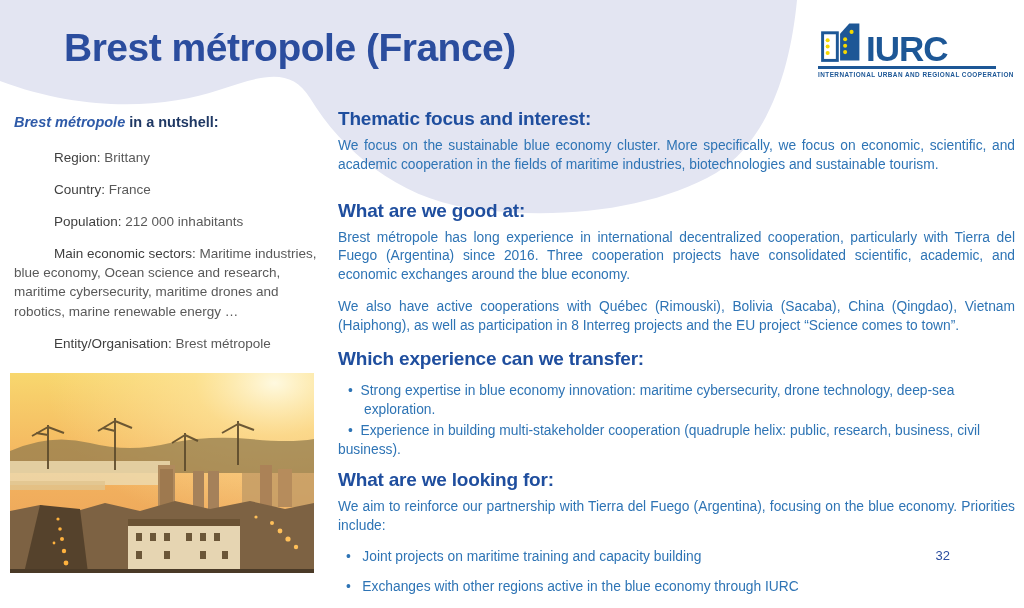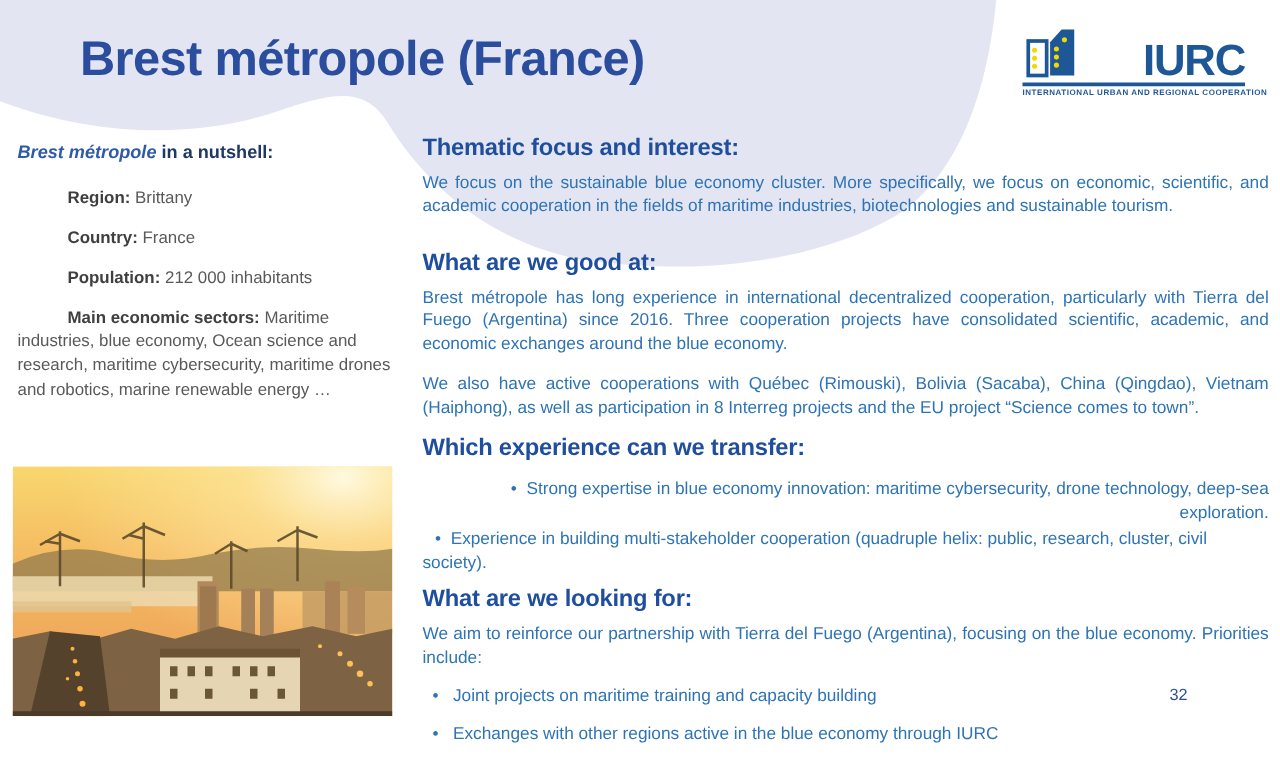--- a/index.html
+++ b/index.html
@@ -5,45 +5,45 @@
   html,body{margin:0;padding:0;background:#ffffff;}
   .slide{position:relative;width:1024px;height:608px;background:#ffffff;overflow:hidden;
          font-family:"Liberation Sans",sans-serif;}
   .bg-blob{position:absolute;left:0;top:0;width:1024px;height:608px;pointer-events:none;}
 
   .title{position:absolute;left:64px;top:26px;margin:0;font-size:39px;font-weight:800;
          letter-spacing:-0.5px;color:#2b4d9e;}
 
   
   .logo{position:absolute;left:818px;top:20px;width:178px;}
-  .logo-row{display:flex;align-items:flex-end;justify-content:space-between;gap:2px;}
+  .logo-row{display:flex;align-items:flex-end;justify-content:flex-start;gap:2px;}
   .logo-text{font-size:35px;line-height:0.82;font-weight:800;letter-spacing:-1px;color:#1d5796;}
   .logo-rule{height:3px;background:#1d5796;margin-top:2px;}
   .logo-tagline{margin-top:2px;font-size:6.4px;font-weight:700;letter-spacing:0.45px;
                 color:#1d5796;text-align:center;white-space:nowrap;}
 
   
   .left-col{position:absolute;left:14px;top:112px;width:303px;font-size:13.5px;
             line-height:1.42;color:#595959;}
   .nutshell-head{margin:0 0 15px 0;font-size:14.5px;}
   .nutshell-emph{color:#2e5aa8;font-weight:800;font-style:italic;}
   .nutshell-rest{color:#1f3864;font-weight:800;}
   .fact{margin:0 0 13px 0;}
-  .fact .lbl{font-weight:700;color:#3f3f3f;padding-left:40px;}
+  .fact .lbl{font-weight:400;color:#3f3f3f;padding-left:40px;}
 
   .photo{position:absolute;left:10px;top:373px;width:304px;height:200px;overflow:hidden;}
   .photo svg{display:block;}
 
   
   .right-col{position:absolute;left:338px;top:108px;width:677px;}
   .sec-head{margin:0 0 7px 0;font-size:19px;font-weight:800;color:#1f4e9e;letter-spacing:-0.2px;}
   .sec-head.mt{margin-top:25px;}
   .right-col p{margin:0 0 13px 0;font-size:13.8px;line-height:1.36;color:#2e74b5;text-align:justify;}
   .bullets-tight{margin:0 0 10px 0;font-size:13.8px;line-height:1.36;color:#2e74b5;}
-  .bullets-tight .b1{padding-left:26px;text-indent:-16px;margin:12px 0 2px 0;text-align:right;}
+  .bullets-tight .b1{padding-left:26px;text-indent:-16px;margin:12px 0 2px 0;}
   .bullets-tight .b1::before{content:"\2022\00a0\00a0";}
   .bullets-tight .b2{padding-left:0;text-indent:10px;margin:0;}
   .bullets-tight .b2::before{content:"\2022\00a0\00a0";}
   .bullets-loose{margin:8px 0 0 0;font-size:13.8px;color:#2e74b5;}
   .bullets-loose .li{margin:0 0 15px 0;padding-left:22px;text-indent:-14px;}
   .bullets-loose .li::before{content:"\2022\00a0\00a0\00a0";}
 
   .page-number{position:absolute;right:74px;top:548px;font-size:13px;color:#2b4d9e;}
 </style>
 </head>
@@ -82,20 +82,21 @@
     <p class="nutshell-head"><span class="nutshell-emph">Brest métropole</span><span class="nutshell-rest"> in a nutshell:</span></p>
 
     <p class="fact"><span class="lbl">Region:</span><span> Brittany</span></p>
 
     <p class="fact"><span class="lbl">Country:</span><span> France</span></p>
 
     <p class="fact"><span class="lbl">Population:</span><span> 212 000 inhabitants</span></p>
 
     <p class="fact"><span class="lbl">Main economic sectors:</span><span> Maritime industries, blue economy, Ocean science and research, maritime cybersecurity, maritime drones and robotics, marine renewable energy …</span></p>
 
+    <p class="fact"><span class="lbl">Entity/Organisation:</span><span> Brest métropole</span></p>
   </aside>
 
   <div class="photo">
     <svg width="304" height="200" viewBox="0 0 304 200">
       <defs>
         <linearGradient id="sky" x1="0" y1="0" x2="0" y2="1">
           <stop offset="0" stop-color="#f8d76e"></stop>
           <stop offset="0.45" stop-color="#f4b45f"></stop>
           <stop offset="1" stop-color="#e99f58"></stop>
         </linearGradient>
@@ -170,21 +171,21 @@
     <h2 class="sec-head">Thematic focus and interest:</h2>
     <p>We focus on the sustainable blue economy cluster. More specifically, we focus on economic, scientific, and academic cooperation in the fields of maritime industries, biotechnologies and sustainable tourism.</p>
 
     <h2 class="sec-head mt">What are we good at:</h2>
     <p>Brest métropole has long experience in international decentralized cooperation, particularly with Tierra del Fuego (Argentina) since 2016. Three cooperation projects have consolidated scientific, academic, and economic exchanges around the blue economy.</p>
     <p>We also have active cooperations with Québec (Rimouski), Bolivia (Sacaba), China (Qingdao), Vietnam (Haiphong), as well as participation in 8 Interreg projects and the EU project “Science comes to town”.</p>
 
     <h2 class="sec-head">Which experience can we transfer:</h2>
     <div class="bullets-tight">
       <div class="b1">Strong expertise in blue economy innovation: maritime cybersecurity, drone technology, deep-sea exploration.</div>
-      <div class="b2">Experience in building multi-stakeholder cooperation (quadruple helix: public, research, cluster, civil society).</div>
+      <div class="b2">Experience in building multi-stakeholder cooperation (quadruple helix: public, research, business, civil business).</div>
     </div>
 
     <h2 class="sec-head">What are we looking for:</h2>
     <p>We aim to reinforce our partnership with Tierra del Fuego (Argentina), focusing on the blue economy. Priorities include:</p>
     <div class="bullets-loose">
       <div class="li">Joint projects on maritime training and capacity building</div>
       <div class="li">Exchanges with other regions active in the blue economy through IURC</div>
     </div>
 
   </main>

